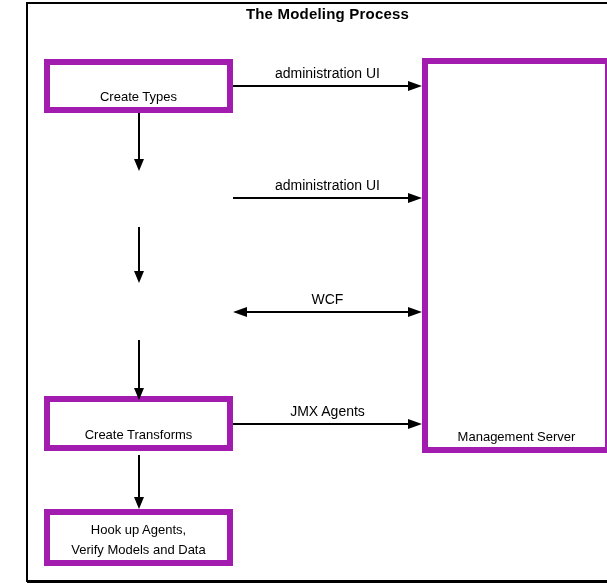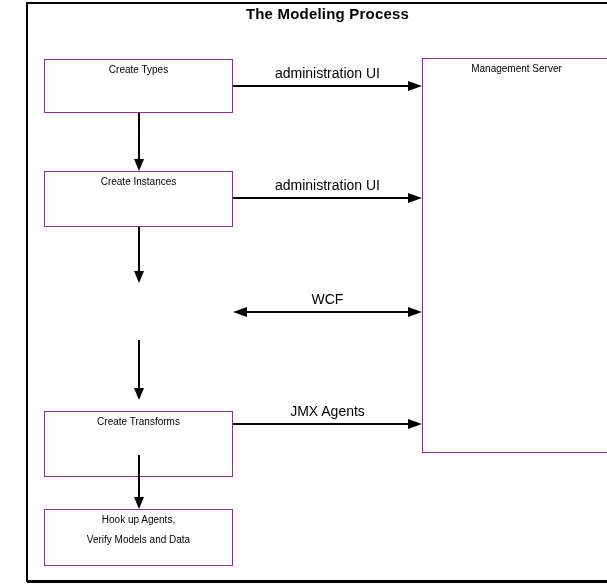--- a/index.html
+++ b/index.html
@@ -27,34 +27,34 @@
     width: 607px;
     text-align: center;
     font-size: 15px;
     font-weight: bold;
     letter-spacing: 0.2px;
   }
   .box {
     position: absolute;
     box-sizing: border-box;
     background: #ffffff;
-    border: 1px solid #a21caf;
+    border: 6px solid #a21caf;
     display: flex;
-    align-items: flex-start;
+    align-items: flex-end;
     justify-content: center;
     text-align: center;
-    font-size: 10px;
+    font-size: 13px;
     line-height: 20px;
     white-space: pre-line;
   }
   .step { left: 20px; width: 189px; }
   .step1 { top: 59px;  height: 54px; }
   .step2 { top: 171px; height: 56px; }
   .step3 { top: 283px; height: 57px; }
-  .step4 { top: 411px; height: 66px; }
+  .step4 { top: 396px; height: 55px; }
   .step5 { top: 509px; height: 57px; }
   .server {
     left: 398px; top: 58px;
     width: 189px; height: 395px;
   }
 
   
   .hconn { position: absolute; left: 209px; width: 189px; height: 0; }
   .hconn .hline {
     position: absolute; top: -1px; height: 2px;
@@ -103,23 +103,20 @@
 <body>
 
 <div class="canvas">
   <div class="frame"></div>
 
   <div class="diagram-title">The Modeling Process</div>
 
   <div class="box step step1">
     <span>Create Types</span>
   </div>
-  <div class="box step step2">
-    <span>Create Instances</span>
-  </div>
   <div class="box step step4">
     <span>Create Transforms</span>
   </div>
   <div class="box server">
     <span>Management Server</span>
   </div>
 
   <div class="box step step5">
     <span>Hook up Agents,
 Verify Models and Data</span>

